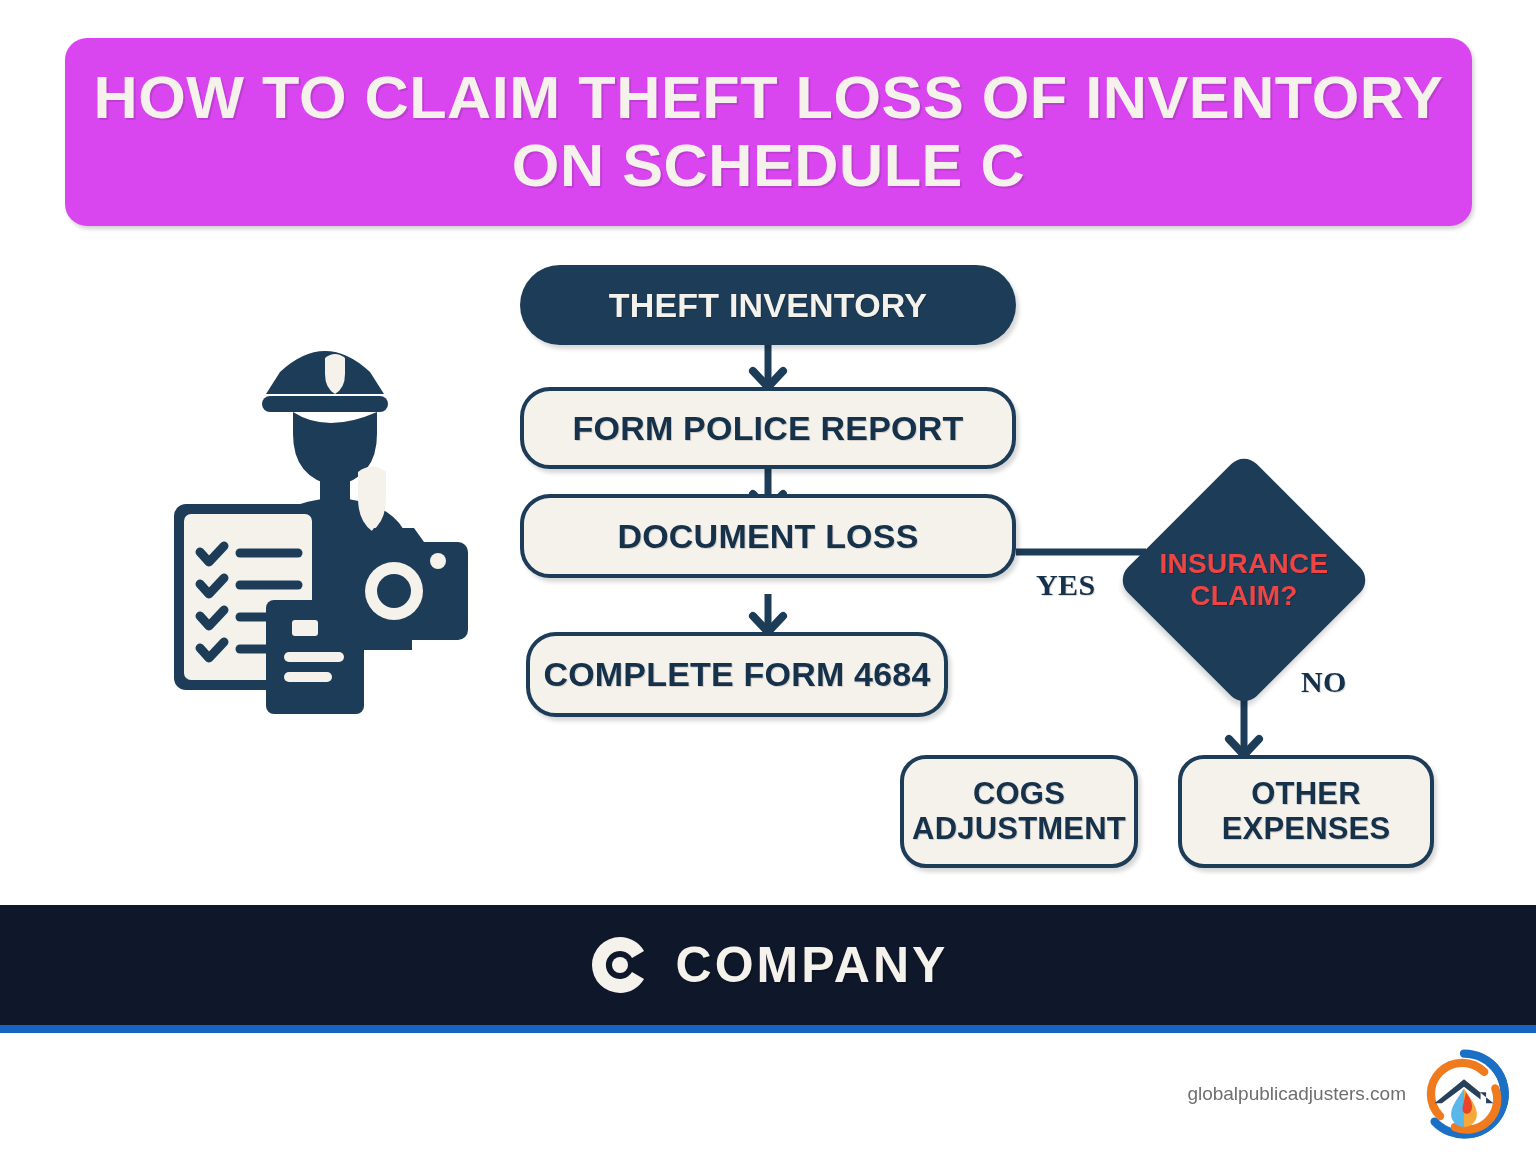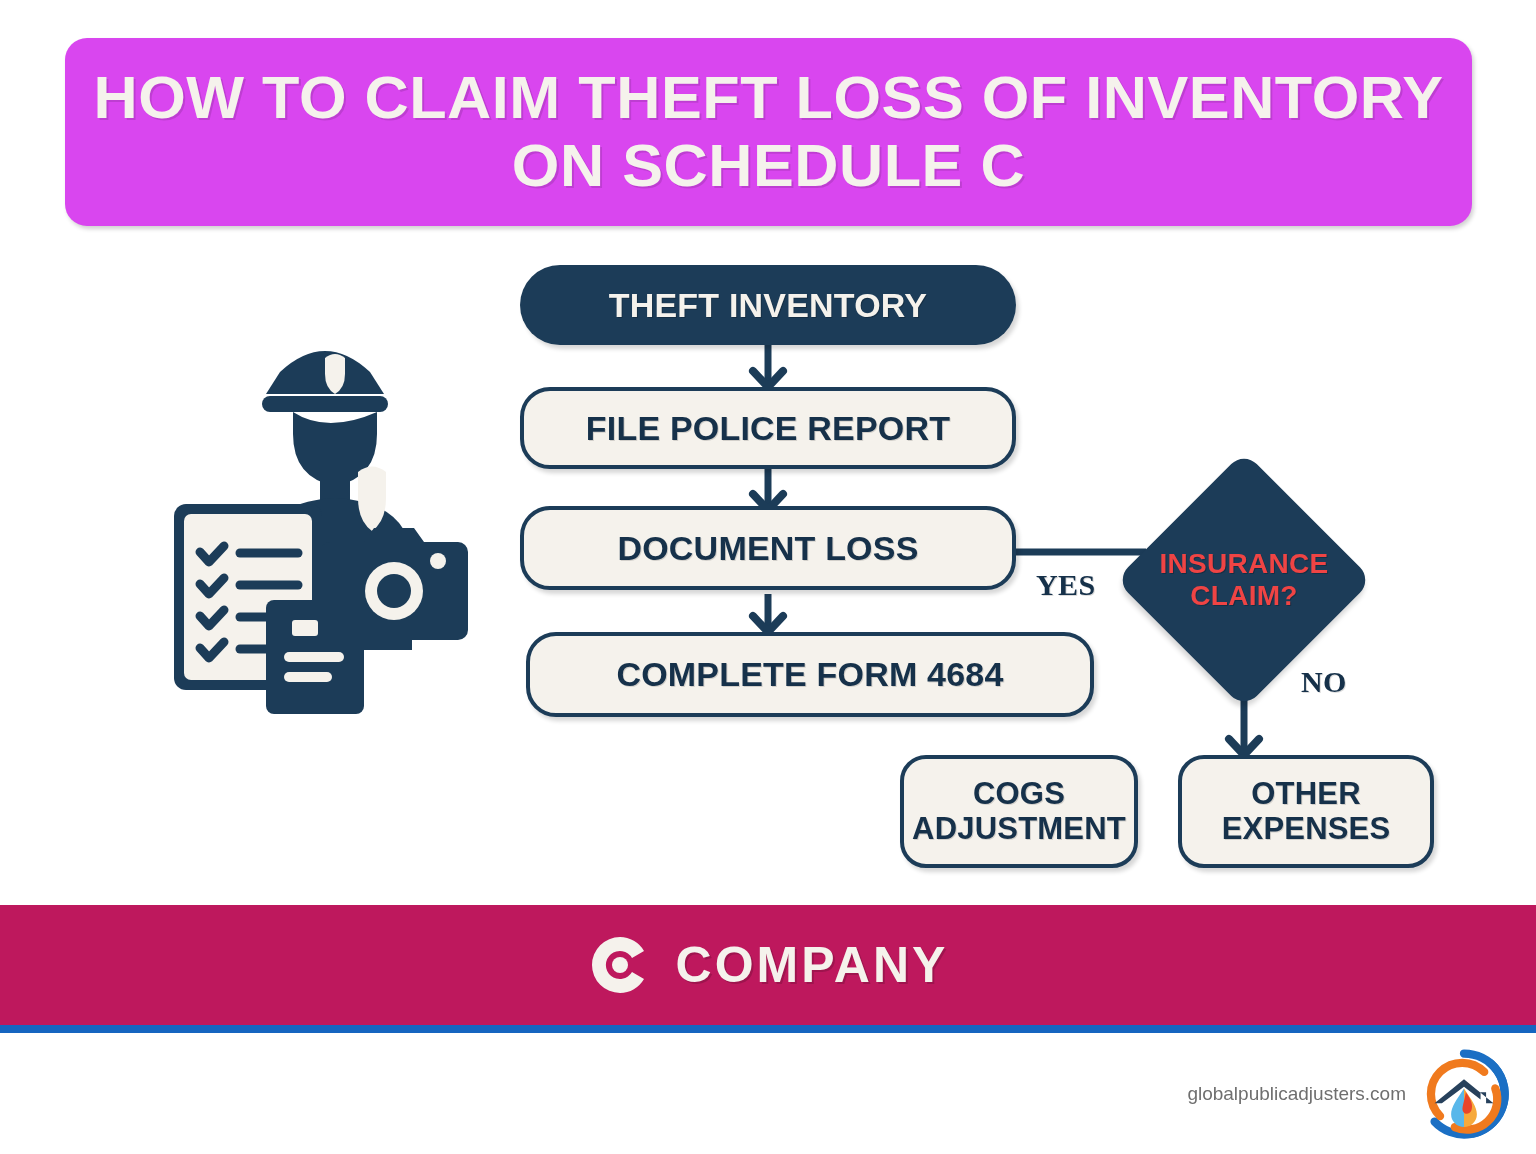--- a/index.html
+++ b/index.html
@@ -75,22 +75,22 @@
   }
   .node-outline {
     background: #f5f2ec;
     color: #16314a;
     border: 4px solid #1c3c58;
     text-shadow: 1px 1px 0 rgba(0,0,0,0.14);
   }
 
   #node-theft      { left:520px; top:265px; width:496px; height:80px;  border-radius:40px; font-size:34px; }
   #node-police     { left:520px; top:387px; width:496px; height:82px;  border-radius:30px; font-size:34px; }
-  #node-document   { left:520px; top:506px; width:496px; height:84px;  border-radius:30px; font-size:34px; }
-  #node-form4684   { left:526px; top:632px; width:568px; height:85px;  border-radius:30px; font-size:34px; }
+  #node-document   { left:520px; top:494px; width:496px; height:84px;  border-radius:30px; font-size:34px; }
+  #node-form4684   { left:526px; top:632px; width:422px; height:85px;  border-radius:30px; font-size:34px; }
   #node-cogs       { left:900px; top:755px; width:238px; height:113px; border-radius:26px; font-size:31px; line-height:1.12; }
   #node-other      { left:1178px;top:755px; width:256px; height:113px; border-radius:26px; font-size:31px; line-height:1.12;justify-content:center; }
 
   
   #node-decision {
     position: absolute;
     left: 1128px;
     top: 454px;
     width: 232px;
     height: 252px;
@@ -147,21 +147,21 @@
     height: 415px;
   }
 
   
   #brand-bar {
     position: absolute;
     left: 0;
     top: 905px;
     width: 1536px;
     height: 120px;
-    background: #be185d;
+    background: #0f172a;
     display: flex;
     align-items: center;
     justify-content: center;
     gap: 24px;
   }
   #brand-logo { width: 64px; height: 64px; flex: none; }
   #brand-name {
     color: #f5f2ec;
     font-family: "Liberation Sans", sans-serif;
     font-weight: bold;
@@ -285,21 +285,21 @@
       <polyline points="1229,739 1244,755 1259,739"></polyline>
     </g>
   </svg>
 </div>
 
 <div class="node node-filled" id="node-theft">
   <span>THEFT INVENTORY</span>
 </div>
 
 <div class="node node-outline" id="node-police">
-  <span>FILE POLICE REPORT</span>
+  <span>FORM POLICE REPORT</span>
 </div>
 
 <div class="node node-outline" id="node-document">
   <span>DOCUMENT LOSS</span>
 </div>
 
 <div class="node node-outline" id="node-form4684">
   <span>COMPLETE FORM 4684</span>
 </div>
 

